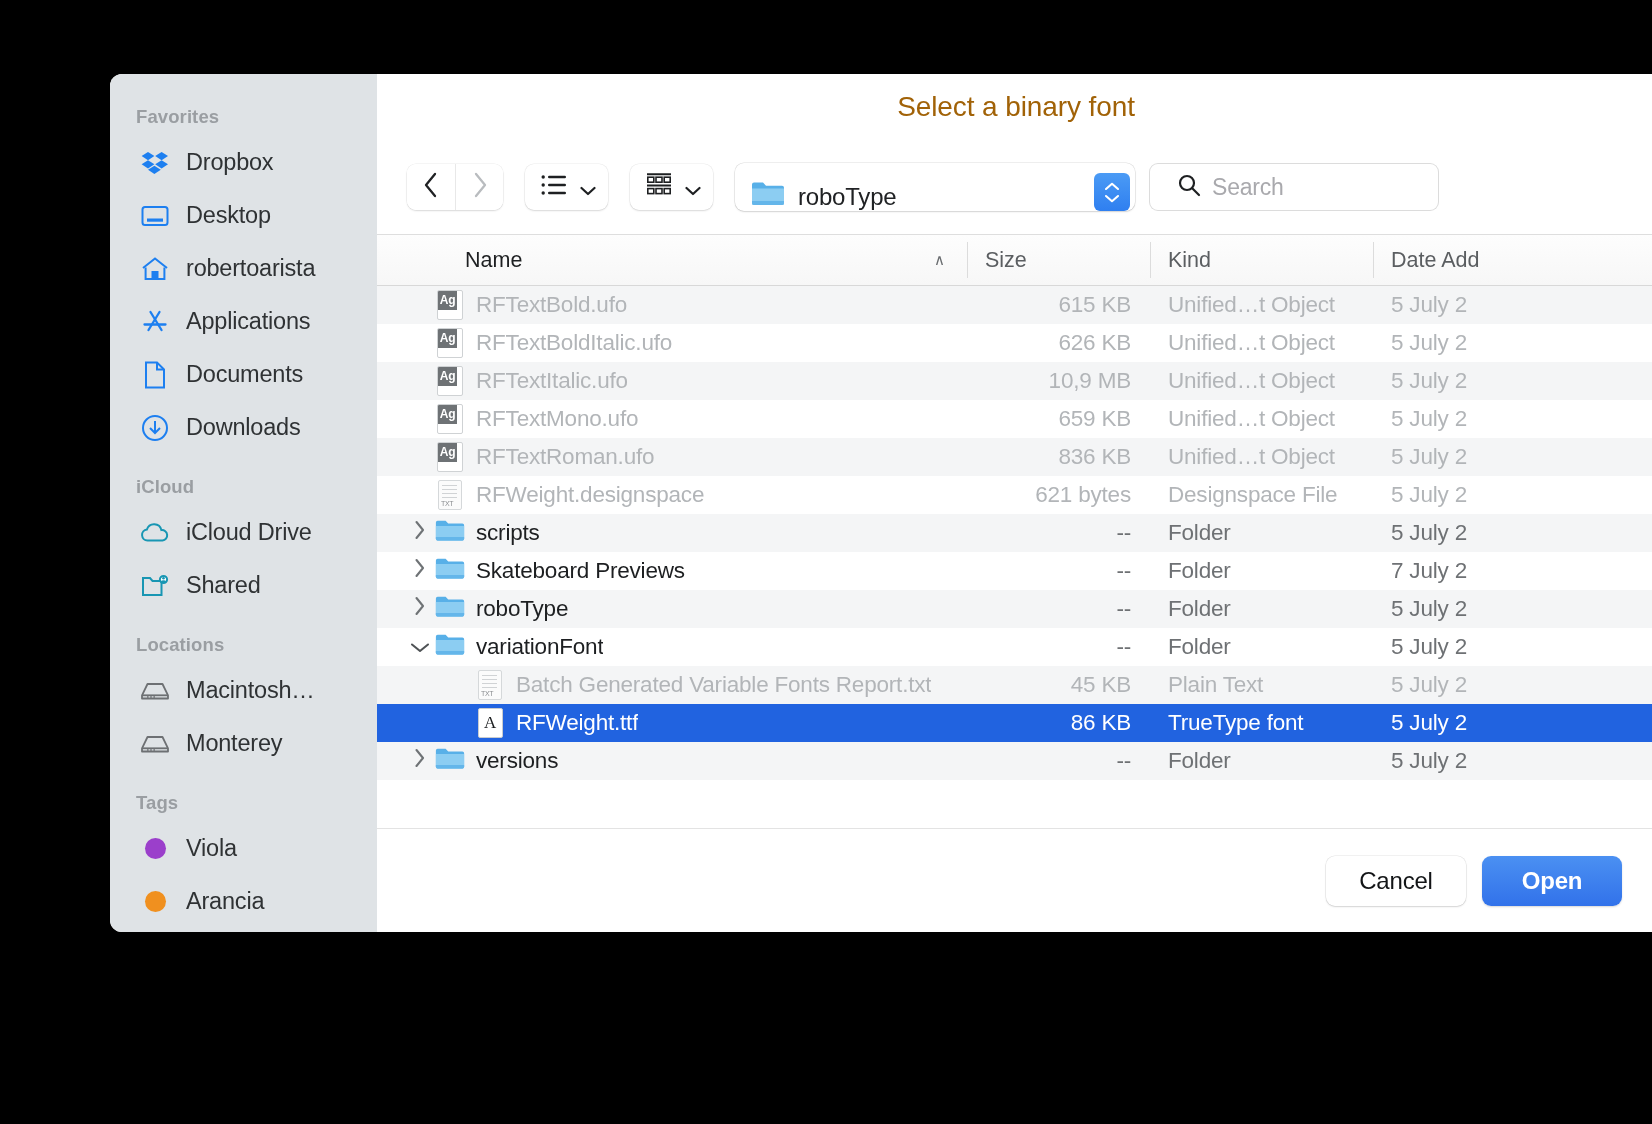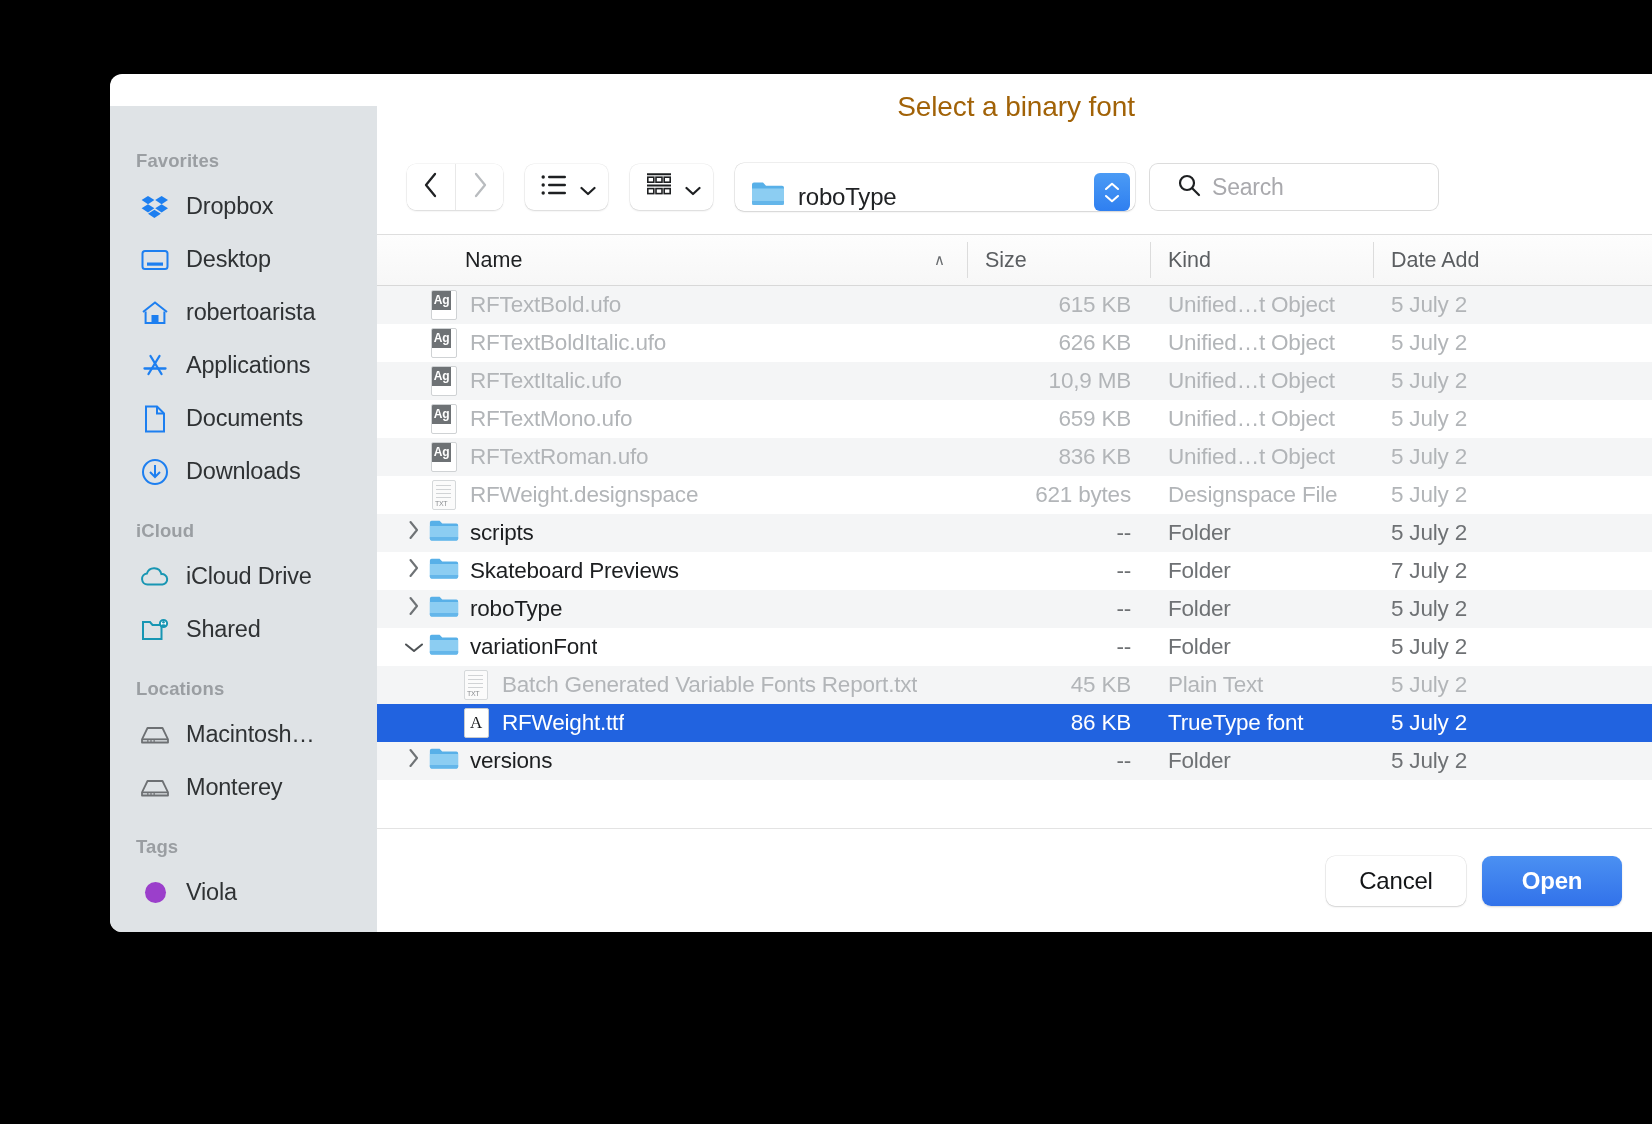--- a/index.html
+++ b/index.html
@@ -20,24 +20,23 @@
     overflow: hidden;
     display: flex;
     box-shadow: 0 10px 40px rgba(0,0,0,0.35);
   }
 
   
   #sidebar {
     width: 267px;
     flex: 0 0 267px;
     background: #dfe3e6;
-    padding-top: 44px;
+    padding-top: 32px;
     position: relative;
     overflow: hidden;
-    margin-top: 32px;
   }
   .sb-group-title {
     font-size: 18.5px;
     font-weight: bold;
     color: #9a9ea2;
     padding: 0 0 8px 26px;
     letter-spacing: 0.1px;
   }
   .sb-group { margin-bottom: 22px; }
   .sb-item {
@@ -228,21 +227,21 @@
     letter-spacing: -0.2px;
     cursor: default;
   }
   .row.alt { background: #f4f5f6; }
   .row.selected { background: #2163e0; }
   .cell-name {
     flex: 0 0 590px;
     display: flex;
     align-items: center;
     min-width: 0;
-    padding-left: 24px;
+    padding-left: 30px;
   }
   .disclosure {
     width: 26px; flex: 0 0 26px;
     display: flex; align-items: center; justify-content: center;
     margin-right: 2px;
   }
   .row-icon {
     width: 30px; flex: 0 0 30px;
     height: 30px;
     display: flex; align-items: center; justify-content: center;
@@ -273,21 +272,21 @@
   .enabled  .cell-kind,
   .enabled  .cell-date { color: #6e7174; }
   .disabled .cell-name .name-text,
   .disabled .cell-size,
   .disabled .cell-kind,
   .disabled .cell-date { color: #b2b5b8; }
   .row.selected .cell-name .name-text,
   .row.selected .cell-size,
   .row.selected .cell-kind,
   .row.selected .cell-date { color: #ffffff; }
-  .indent-1 { padding-left: 56px; }
+  .indent-1 { padding-left: 70px; }
   .indent-1 .row-icon { margin-right: 11px; }
 
   
   #footer {
     height: 104px;
     flex: 0 0 104px;
     border-top: 1px solid #e3e3e3;
     display: flex;
     align-items: center;
     justify-content: flex-end;

